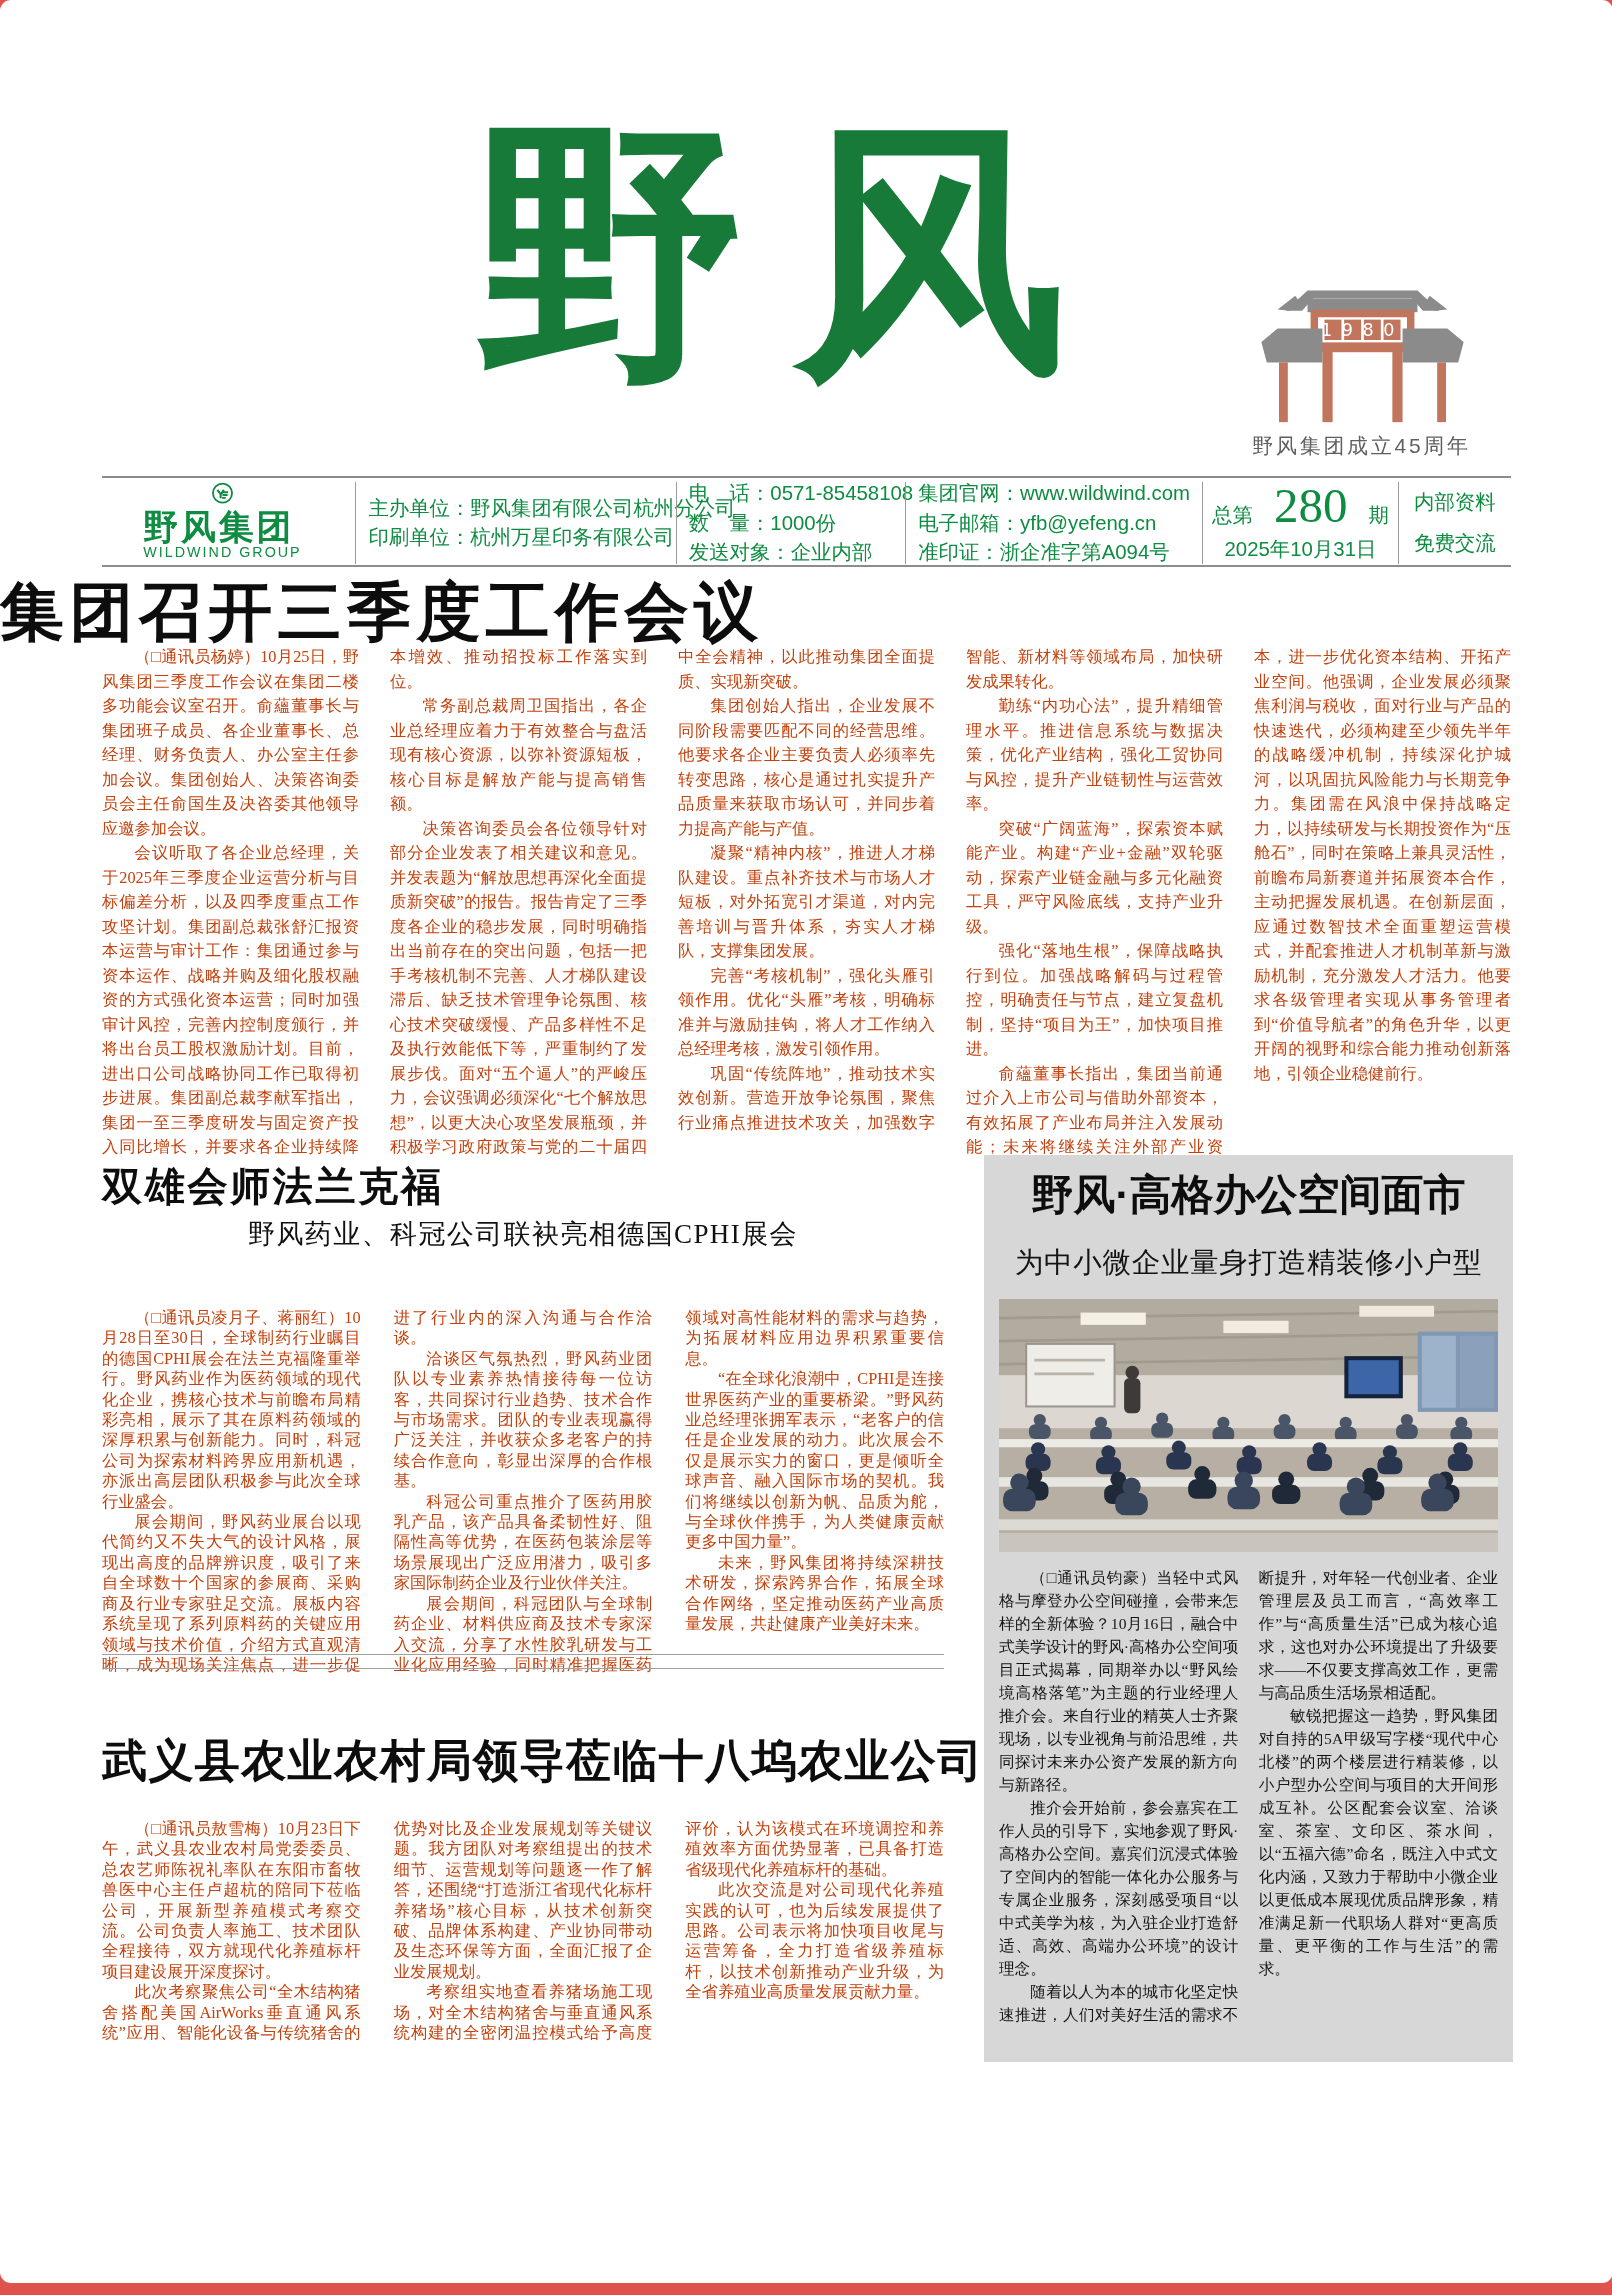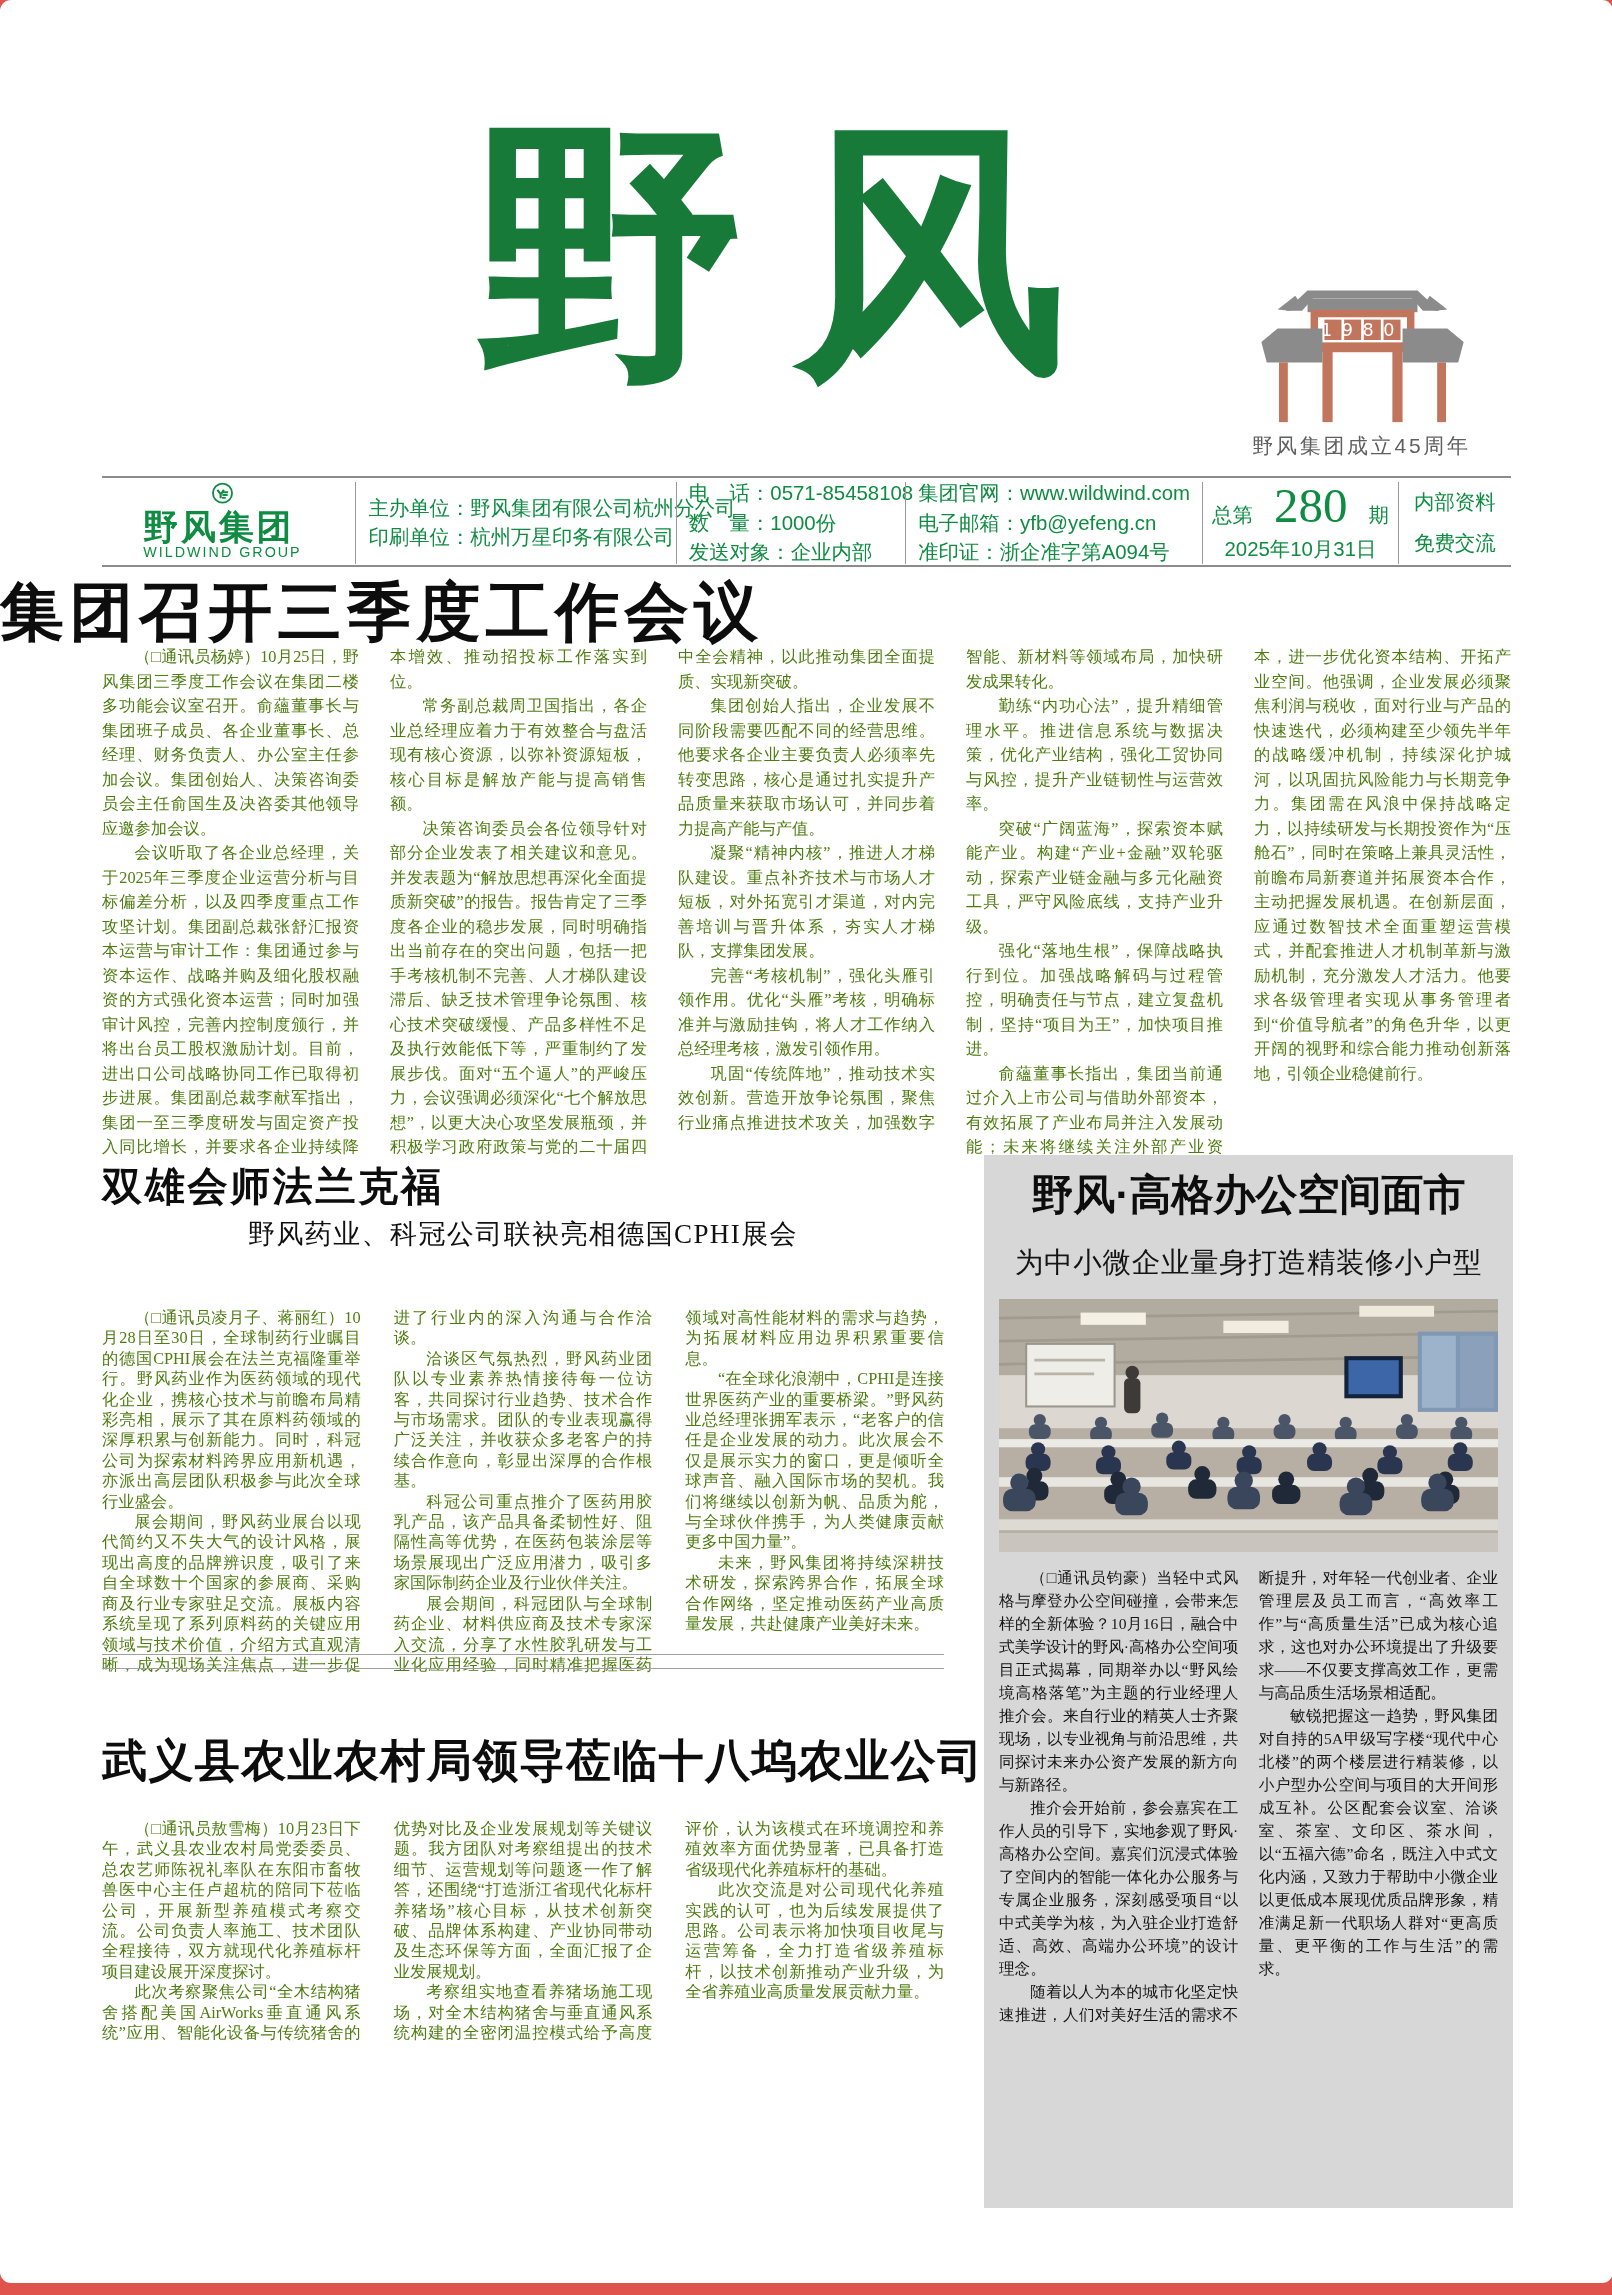--- a/index.html
+++ b/index.html
@@ -49,31 +49,31 @@
     position:absolute;text-align:left;color:#0d0d0d;
     font-family:"Liberation Sans","DejaVu Sans",sans-serif;font-weight:900;white-space:nowrap;
   }
   .h1a{left:0;top:569px;width:1613px;font-size:64px;letter-spacing:5.4px;}
   .h2a{left:102px;top:1159px;width:842px;font-size:40px;letter-spacing:2.7px;}
   .sub2{
     position:absolute;left:102px;top:1216px;width:842px;text-align:center;
     font-size:27px;color:#111;font-family:"Liberation Serif","DejaVu Serif",serif;letter-spacing:1.4px;
   }
   .h4a{left:102px;top:1731px;width:842px;font-size:45px;letter-spacing:1.4px;}
-  .body-cols{position:absolute;color:#4d7c0f;}
+  .body-cols{position:absolute;color:#c2410c;}
   .body-cols p{margin:0;text-indent:2em;text-align:justify;}
   .a1{left:102px;top:645px;width:1409px;font-size:16.3px;line-height:24.5px;
       column-count:5;column-gap:31px;}
   .a2{left:102px;top:1308px;width:842px;font-size:16.3px;line-height:20.4px;
       column-count:3;column-gap:33px;}
   .a4{left:102px;top:1819px;width:842px;font-size:16.3px;line-height:20.4px;
       column-count:3;column-gap:33px;}
   
   .graybox{
-    position:absolute;left:984px;top:1155px;width:529px;height:1053px;
+    position:absolute;left:984px;top:1155px;width:529px;height:907px;
     background:#d7d7d7;
   }
   .h3a{position:relative;margin-top:12.2px;text-align:center;font-size:42px;font-weight:900;
     color:#0d0d0d;font-family:"Liberation Sans","DejaVu Sans",sans-serif;white-space:nowrap;}
   .sub3{position:relative;margin-top:20.4px;text-align:center;font-size:28.5px;color:#141414;
     font-family:"Liberation Serif","DejaVu Serif",serif;letter-spacing:0.7px;}
   .photo{display:block;margin:17.7px auto 0 auto;width:499px;height:253px;background:#b7afa4;}
   .a3{position:relative;margin:13.6px 15px 0 15px;font-size:15.6px;line-height:23px;
       column-count:2;column-gap:20.4px;color:#141414;}
   .a3 p{margin:0;text-indent:2em;text-align:justify;}

